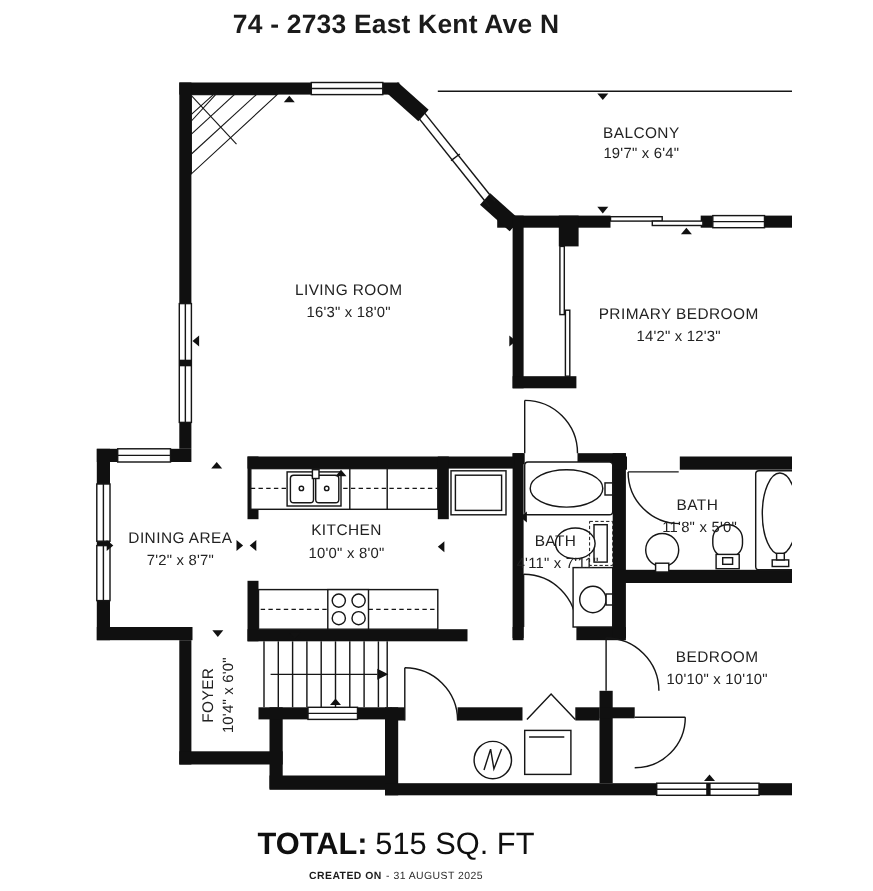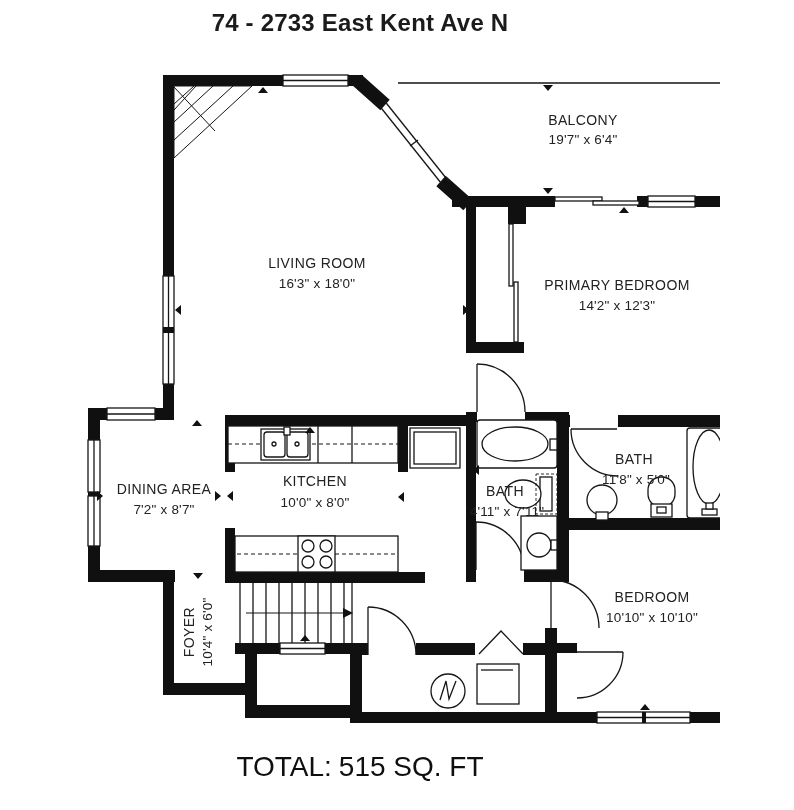--- a/index.html
+++ b/index.html
@@ -3,21 +3,21 @@
 <meta charset="utf-8">
 <style>
   html,body{margin:0;padding:0;background:#fff;}
   .page{position:relative;width:720px;height:810px;background:#ffffff;overflow:hidden;
         font-family:"Liberation Sans",sans-serif;color:#1b1b1b;}
   .title{position:absolute;top:9px;left:0;right:0;text-align:center;
          font-size:24px;font-weight:600;letter-spacing:0.2px;color:#1b1b1b;}
   .plan-svg{position:absolute;top:0;left:0;}
   .total-line{position:absolute;top:751px;left:0;right:0;text-align:center;
               font-size:28px;color:#0f0f0f;}
-  .total-label{font-weight:400;}
+  .total-label{font-weight:700;}
   .total-value{font-weight:400;margin-left:7px;}
   .created-line{position:absolute;top:791px;left:0;right:0;text-align:center;
                 font-size:9.5px;color:#1c1c1c;letter-spacing:0.4px;}
   .created-label{font-weight:700;}
   .created-date{font-weight:400;margin-left:4px;color:#2a2a2a;}
   
   text{font-family:"Liberation Sans",sans-serif;fill:#222;}
   .room-name{font-size:14px;letter-spacing:0.4px;}
   .room-dims{font-size:13.5px;letter-spacing:0.2px;}
   .wall{fill:#101010;}
@@ -306,14 +306,17 @@
         <text class="room-name" x="200" y="626">FOYER</text>
         <text class="room-dims" x="200" y="644">10'4" x 6'0"</text>
       </g>
     </g>
   </svg>
 
   <div class="total-line">
     <span class="total-label">TOTAL:</span><span class="total-value">515 SQ. FT</span>
   </div>
 
+  <div class="created-line">
+    <span class="created-label">CREATED ON</span><span class="created-date">- 31 AUGUST 2025</span>
+  </div>
 
 </div>
 
 </body></html>

